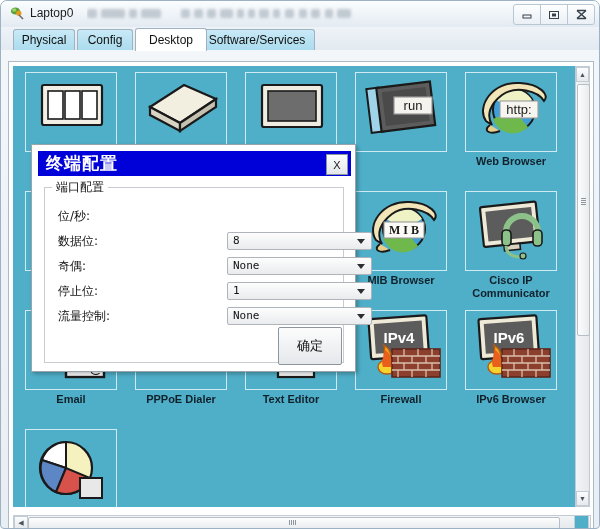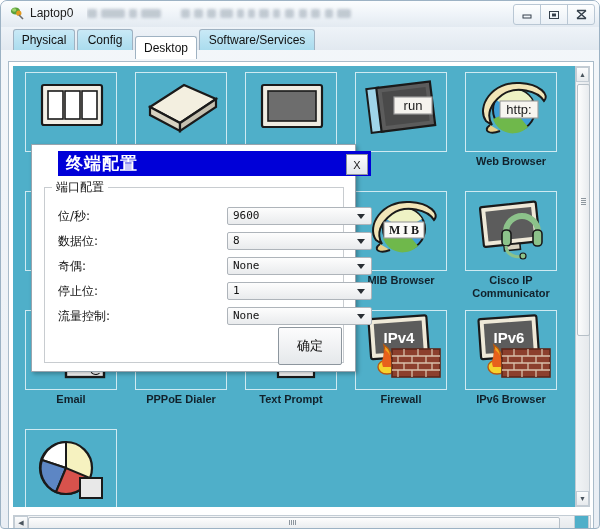--- a/index.html
+++ b/index.html
@@ -130,21 +130,20 @@
     background:#ffffff;
     border:1px solid #9aa4ad;
     box-sizing:border-box;
     box-shadow:2px 2px 4px rgba(0,0,0,.28);
     z-index:40;
   }
   .dlg-title{
     position:absolute;left:6px;top:6px;width:313px;height:25px;
     background:#0000D8;
     box-sizing:border-box;
-    margin-left:20px;
   }
   .dlg-title-text{
     position:absolute;left:8px;top:2px;
     color:#ffffff;font-size:17px;font-weight:bold;line-height:21px;
     font-family:"DejaVu Sans",sans-serif;
     letter-spacing:1px;
   }
   .dlg-close{
     position:absolute;right:3px;top:3px;width:20px;height:19px;
     background:linear-gradient(#fbfcfd,#e3e7eb);
@@ -252,21 +251,21 @@
     </div>
   </div>
 
   <div class="tabstrip">
     <div class="tab" style="left:12px;width:62px;">
       <span>Physical</span>
     </div>
     <div class="tab" style="left:76px;width:56px;">
       <span>Config</span>
     </div>
-    <div class="tab active" style="left:134px;width:62px;margin-top:8px;">
+    <div class="tab active" style="left:134px;width:72px;">
       <span>Desktop</span>
     </div>
     <div class="tab" style="left:198px;width:116px;">
       <span>Software/Services</span>
     </div>
   </div>
 
   <div class="panel-outer">
 
     <div class="desk">
@@ -450,21 +449,21 @@
             </g>
             <g transform="rotate(38 30 44)">
               <rect x="22" y="14" width="13" height="36" fill="#efe49a" stroke="#1a1a1a" stroke-width="2"></rect>
               <rect x="22" y="14" width="5" height="36" fill="#d9cd82"></rect>
               <path d="M22 50 L28.5 62 L35 50 Z" fill="#f3c99a" stroke="#1a1a1a" stroke-width="2"></path>
               <path d="M26 58 L31 58 L28.5 62 Z" fill="#2a2a2a"></path>
               <rect x="22" y="8" width="13" height="7" fill="#cfcfcf" stroke="#1a1a1a" stroke-width="2"></rect>
             </g>
           </svg>
         </div>
-        <div class="celllabel">Text Prompt</div>
+        <div class="celllabel">Text Editor</div>
       </div>
 
       <div class="cell" style="left:342px;top:244px;">
         <div class="cellbox">
           <svg class="ico" viewBox="0 0 92 80">
             <g transform="rotate(-4 46 30)">
               <rect x="14" y="6" width="58" height="40" rx="2" fill="#efe9d8" stroke="#1a1a1a" stroke-width="2.2"></rect>
               <rect x="19" y="11" width="48" height="30" fill="#5c5c5c"></rect>
             </g>
             <text x="43" y="32" font-family="'Liberation Sans',sans-serif" font-size="15" font-weight="bold" fill="#ffffff" text-anchor="middle">IPv4</text>
@@ -575,24 +574,20 @@
         <div class="dlg-close">
           <span>X</span>
         </div>
       </div>
 
       <div class="group"></div>
       <span class="group-title">端口配置</span>
 
       <div class="frow" style="top:62px;">
         <span class="flabel">位/秒:</span>
-        <div class="fcombo">
-          <span class="val">9600</span>
-          <span class="arrow"></span>
-        </div>
       </div>
 
       <div class="frow" style="top:87px;">
         <span class="flabel">数据位:</span>
         <div class="fcombo">
           <span class="val">8</span>
           <span class="arrow"></span>
         </div>
       </div>
 

